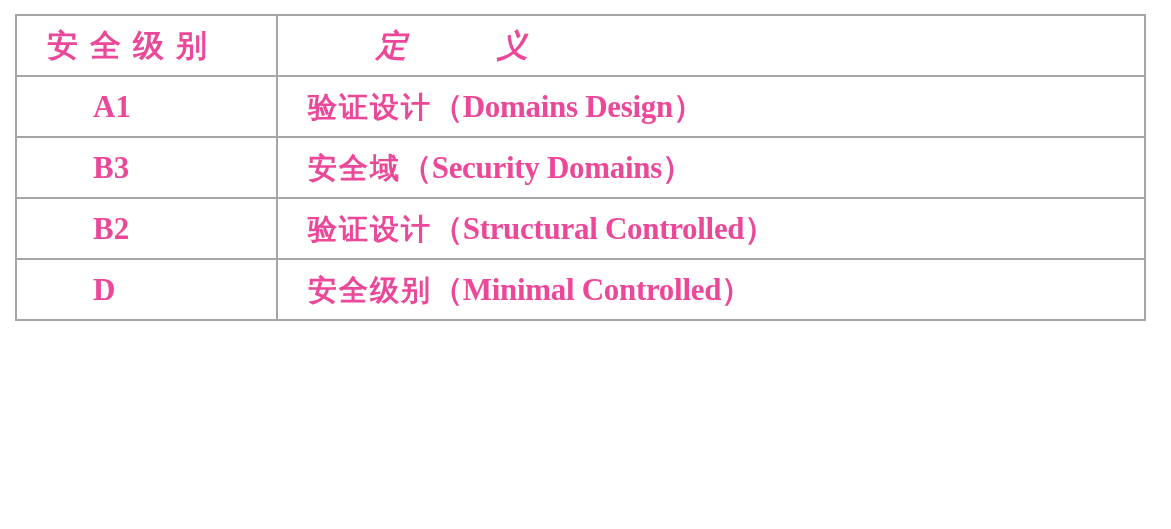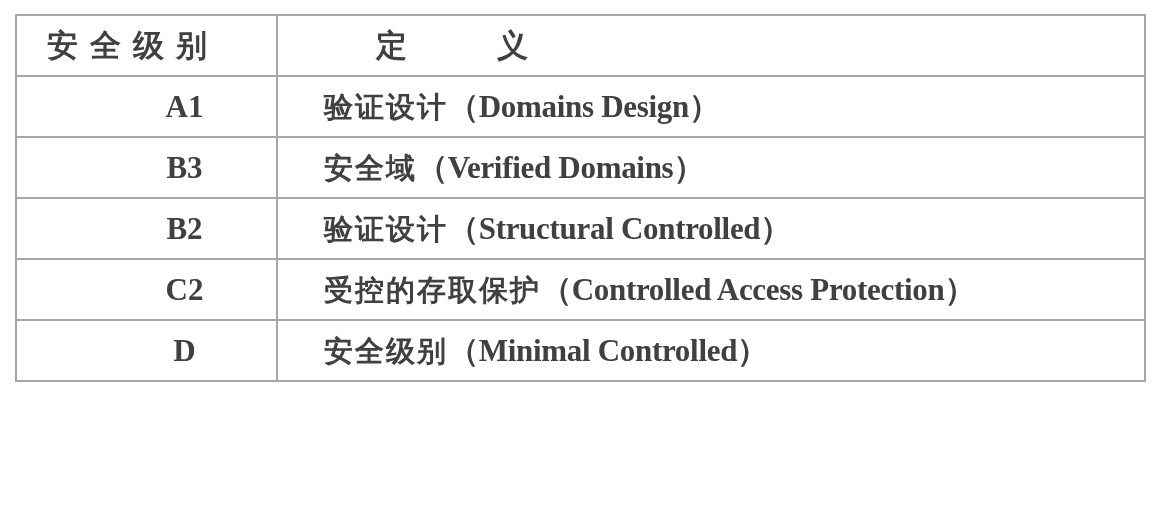--- a/index.html
+++ b/index.html
@@ -19,21 +19,21 @@
     top: 14px;
     width: 1131px;
     border-collapse: collapse;
     table-layout: fixed;
   }
   .tbl td {
     border: 2px solid #a6a6a6;
     height: 59px;
     padding: 0;
     vertical-align: middle;
-    color: #404040;
+    color: #ec4899;
     font-family: "Liberation Serif", "DejaVu Serif", serif;
     font-weight: bold;
     font-size: 31px;
     white-space: nowrap;
   }
   .tbl tr.hdr td {
     height: 59px;
   }
   .col-level { width: 261px; }
   .col-def { width: auto; }
@@ -41,38 +41,37 @@
     text-align: left;
     padding-left: 30px !important;
     letter-spacing: 12px;
     font-family: "DejaVu Serif", "Liberation Serif", serif;
     font-size: 28px;
   }
   .hdr-def {
     padding-left: 98px !important;
     font-family: "DejaVu Serif", "Liberation Serif", serif;
     font-size: 28px;
+    font-style: italic;
   }
   .hdr-def .gap { display: inline-block; width: 90px; }
   .cell-level {
     padding-left: 76px !important;
     font-size: 32px;
-    text-align: center;
   }
   .cell-def {
     padding-left: 30px !important;
     font-size: 31px;
     letter-spacing: -0.3px;
   }
   .cell-def .zh {
     font-family: "DejaVu Serif", "Liberation Serif", serif;
     font-weight: bold;
     font-size: 29px;
     letter-spacing: 2px;
-    margin-left: 16px;
   }
 </style>
 </head>
 <body>
 
 <table class="tbl">
   <colgroup>
     <col class="col-level">
     <col class="col-def">
   </colgroup>
@@ -80,28 +79,24 @@
       <tr class="hdr">
     <td class="hdr-level">安全级别</td>
     <td class="hdr-def"><span>定</span><span class="gap"></span><span>义</span></td>
   </tr>
   <tr>
     <td class="cell-level">A1</td>
     <td class="cell-def"><span class="zh">验证设计</span><span>（Domains Design）</span></td>
   </tr>
   <tr>
     <td class="cell-level">B3</td>
-    <td class="cell-def"><span class="zh">安全域</span><span>（Verified Domains）</span></td>
+    <td class="cell-def"><span class="zh">安全域</span><span>（Security Domains）</span></td>
   </tr>
   <tr>
     <td class="cell-level">B2</td>
     <td class="cell-def"><span class="zh">验证设计</span><span>（Structural Controlled）</span></td>
-  </tr>
-  <tr>
-    <td class="cell-level">C2</td>
-    <td class="cell-def"><span class="zh">受控的存取保护</span><span>（Controlled Access Protection）</span></td>
   </tr>
   <tr>
     <td class="cell-level">D</td>
     <td class="cell-def"><span class="zh">安全级别</span><span>（Minimal Controlled）</span></td>
   </tr>
 </tbody>
   </table>
 
 </body></html>

